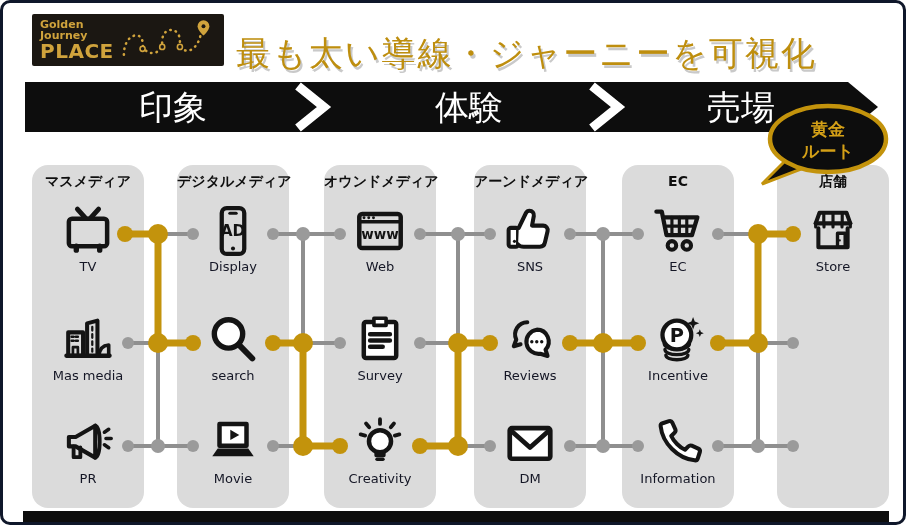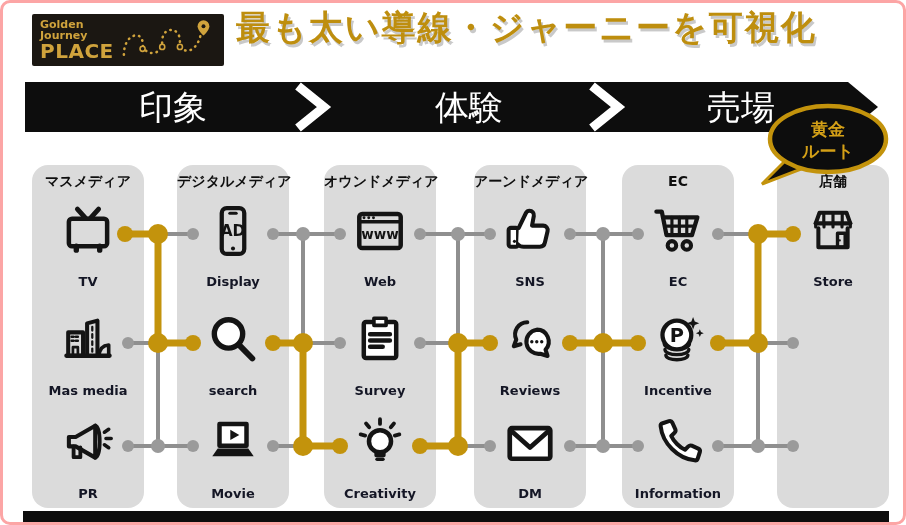--- a/index.html
+++ b/index.html
@@ -1,41 +1,41 @@
 <!DOCTYPE html>
 <html style="--gold: #C3930C; --gray_line: #8F8F8F; --column_bg: #DBDBDB; --black: #0D0D0D; --title_gold: #BE8E0E; --badge_gold: #D4A017;"><head>
 <meta charset="utf-8">
 <style>
   :root{
     --gold:#C3930C; --gray_line:#8F8F8F; --column_bg:#DBDBDB;
     --black:#0D0D0D; --title_gold:#BE8E0E; --badge_gold:#D4A017;
   }
   *{box-sizing:border-box;margin:0;padding:0;}
   body{width:906px;height:525px;font-family:"DejaVu Sans","Liberation Sans",sans-serif;background:#fff;}
-  .frame{position:relative;width:906px;height:525px;background:#fff;border:3px solid #fca5a5;border-radius:10px;overflow:hidden;}
+  .frame{position:relative;width:906px;height:525px;background:#fff;border:3px solid #0f172a;border-radius:10px;overflow:hidden;}
 
   
   .logo{position:absolute;left:29px;top:11px;width:192px;height:52px;background:#1B1712;border-radius:2px;
         display:flex;align-items:center;padding:4px 8px;gap:4px;}
   .logo-txt{color:#D0A33C;line-height:1.02;}
   .logo-top{font-size:11px;font-weight:bold;}
   .logo-place{font-size:20px;font-weight:bold;letter-spacing:.5px;}
-  .title{position:absolute;left:233px;top:2px;font-size:34px;font-weight:bold;color:var(--title_gold);
+  .title{position:absolute;left:233px;top:28px;font-size:34px;font-weight:normal;color:var(--title_gold);
          letter-spacing:2px;white-space:nowrap;text-shadow:2px 3px 0 #c9c9c9;}
 
   
   .banner{position:absolute;left:0;top:76px;}
   .badge{position:absolute;left:753px;top:99px;z-index:6;}
 
   
   .col{position:absolute;top:162px;width:112px;height:343px;background:var(--column_bg);border-radius:16px;z-index:1;}
   .col-header{position:absolute;top:8px;left:0;right:0;text-align:center;font-size:14px;font-weight:bold;color:#0e0e0e;white-space:nowrap;}
   .node{position:absolute;left:0;right:0;text-align:center;height:88px;}
   .node .ic{display:block;margin:0 auto;}
-  .node-label{margin-top:16px;font-size:13px;font-weight:bold;color:#141625;white-space:nowrap;}
+  .node-label{margin-top:1px;font-size:13px;font-weight:normal;color:#141625;white-space:nowrap;}
   .n1{top:39px;} .n2{top:148px;} .n3{top:251px;}
 
   
   #net{position:absolute;left:0;top:0;z-index:2;pointer-events:none;}
   .lg{stroke:var(--gold);stroke-width:7;}
   .lr{stroke:var(--gray_line);stroke-width:4;}
   .dg{fill:var(--gold);} .dr{fill:#9A9A9A;}
 
   .icsvg{stroke:#141414;fill:none;stroke-linecap:round;stroke-linejoin:round;}
   .bottom-bar{position:absolute;left:20px;top:508px;width:866px;height:13px;background:var(--black);z-index:4;}

